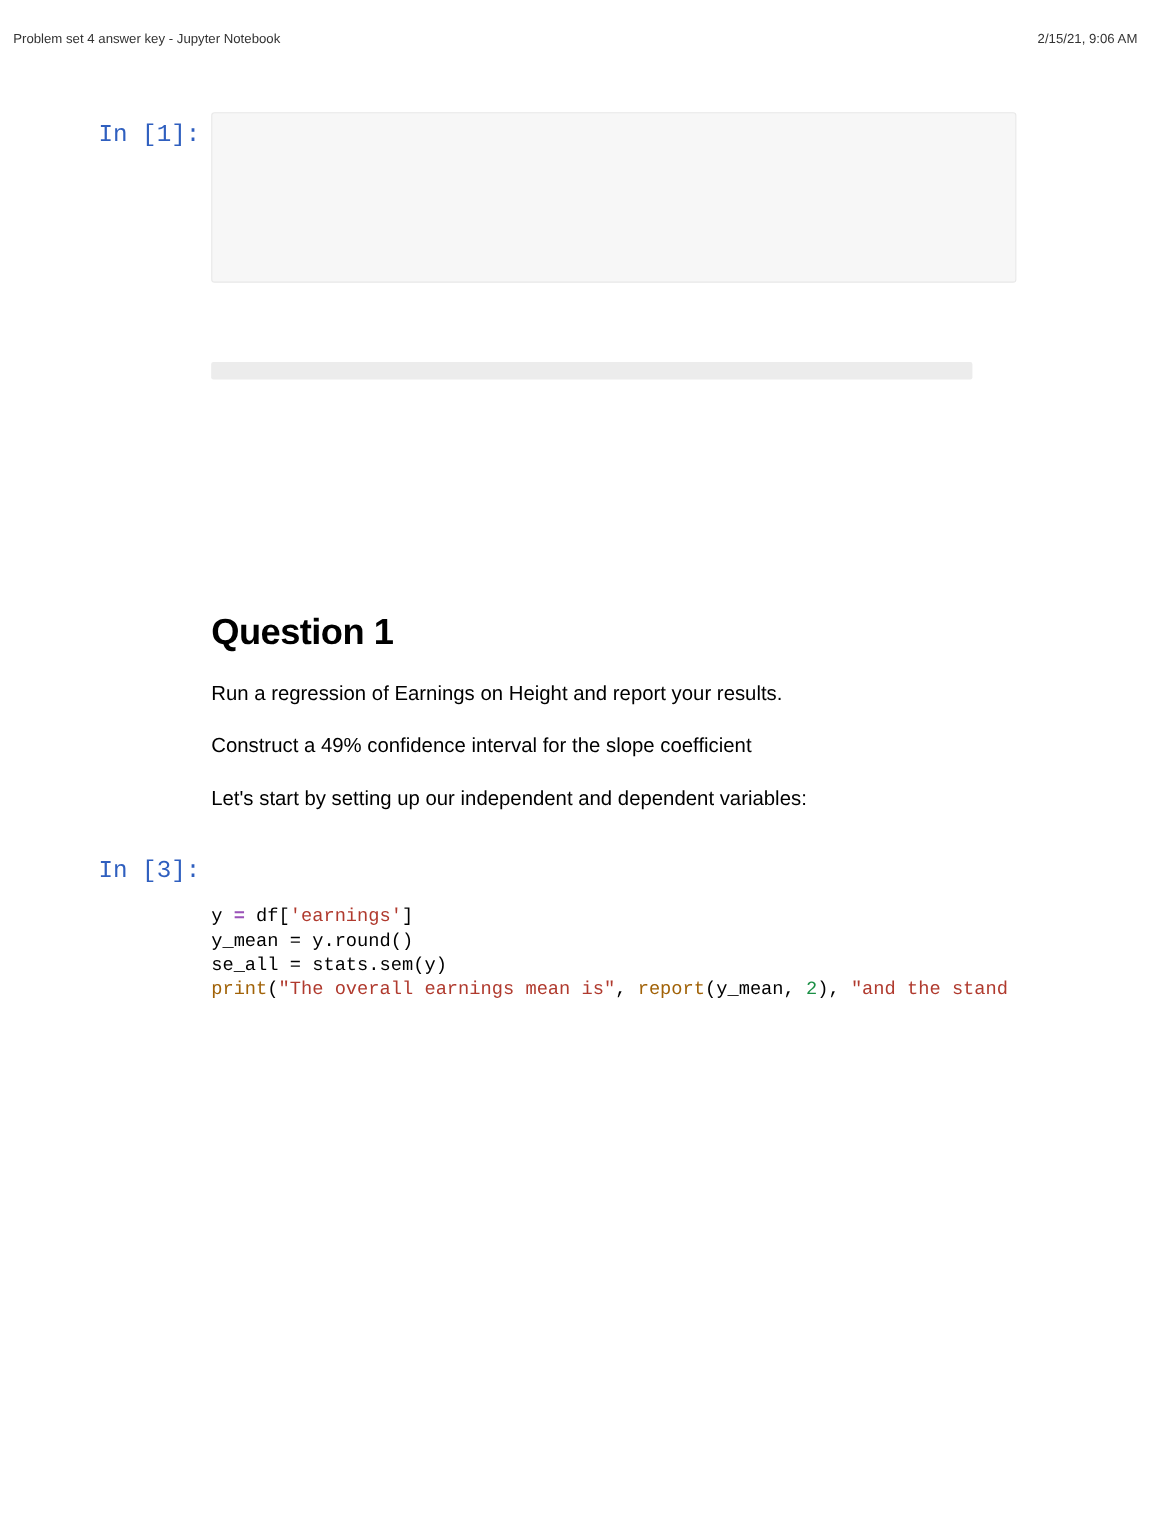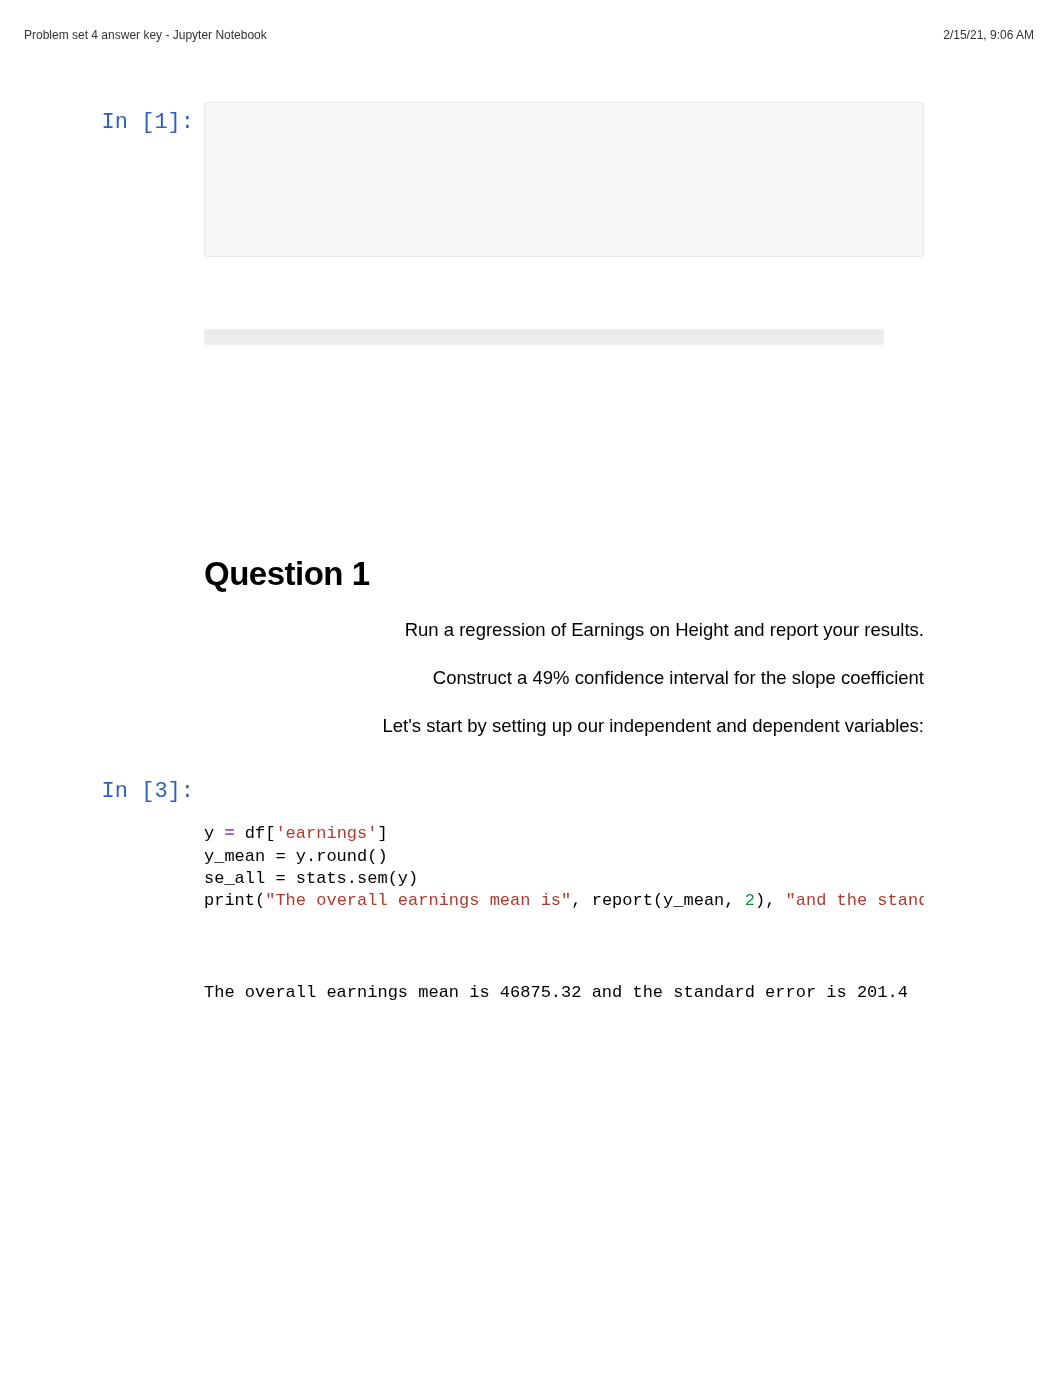--- a/index.html
+++ b/index.html
@@ -7,21 +7,21 @@
     margin: 0;
     padding: 0;
     font-family: -apple-system, BlinkMacSystemFont, "Segoe UI", Helvetica, Arial, sans-serif;
     background: #fff;
     color: #000;
     width: 1062px;
   }
   .page {
     width: 1062px;
     min-height: 1377px;
-    padding: 28px 28px 40px 24px;
+    padding: 28px 28px 40px 12px;
     position: relative;
   }
   .header-row {
     display: flex;
     justify-content: space-between;
     font-size: 12px;
     color: #333;
     margin-bottom: 60px;
   }
   .nb {
@@ -74,33 +74,32 @@
     margin-top: 210px;
     margin-bottom: 24px;
     letter-spacing: -0.5px;
   }
   .q-para {
     font-size: 18.5px;
     line-height: 1.4;
     margin: 0 0 22px 0;
     color: #000;
     font-family: -apple-system, BlinkMacSystemFont, "Helvetica Neue", Arial, sans-serif;
-    text-align: right;
   }
   .code pre {
     margin: 0;
     font-family: Menlo, Monaco, "Courier New", monospace;
     font-size: 17px;
     line-height: 1.3;
   }
   
   .tk-op { color: #9a52b8; font-weight: 600; }
   .tk-str { color: #b03a2e; }
   .tk-num { color: #1a8f45; }
-  .tk-fn { color: #000000; }
+  .tk-fn { color: #a16207; }
   .tk-text { color: #000; }
   .output-text {
     font-family: Menlo, Monaco, "Courier New", monospace;
     font-size: 17px;
     white-space: pre;
     padding: 10px 0 0 0;
     color: #000;
   }
   .cell.output .prompt { visibility: hidden; }
   .cell.code .input-area { background: #f7f7f7; }
@@ -145,20 +144,16 @@
     <div class="cell code">
       <div class="prompt">In [3]:</div>
       <div class="input-area" style="background:transparent;border:none;padding-left:0;">
         <div class="code"><pre><span class="tk-text">y </span><span class="tk-op">=</span><span class="tk-text"> df[</span><span class="tk-str">'earnings'</span><span class="tk-text">]</span>
 <span class="tk-text">y_mean = y.round()</span>
 <span class="tk-text">se_all = stats.sem(y)</span>
 <span class="tk-fn">print</span><span class="tk-text">(</span><span class="tk-str">"The overall earnings mean is"</span><span class="tk-text">, </span><span class="tk-fn">report</span><span class="tk-text">(y_mean, </span><span class="tk-num">2</span><span class="tk-text">), </span><span class="tk-str">"and the stand</span></pre></div>
       </div>
     </div>
 
-    <div class="cell output">
-      <div class="prompt">.</div>
-      <div class="output-text">The overall earnings mean is 46875.32 and the standard error is 201.4</div>
-    </div>
 
   </div>
 
 </div>
 
 </body></html>

